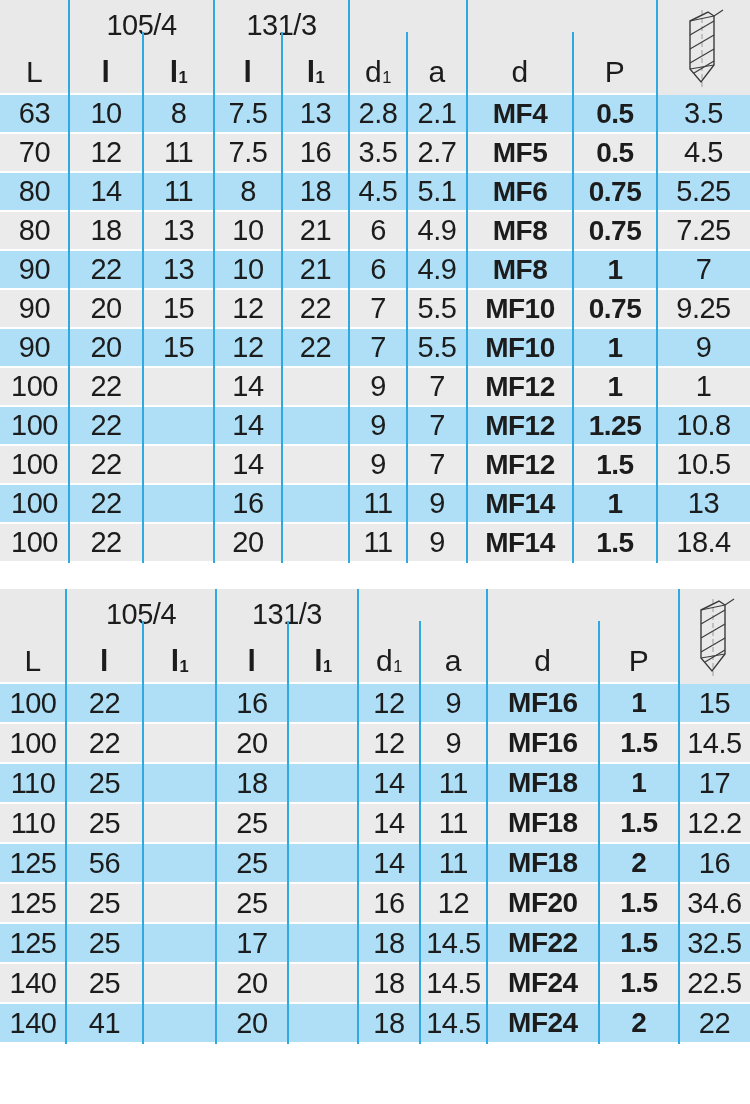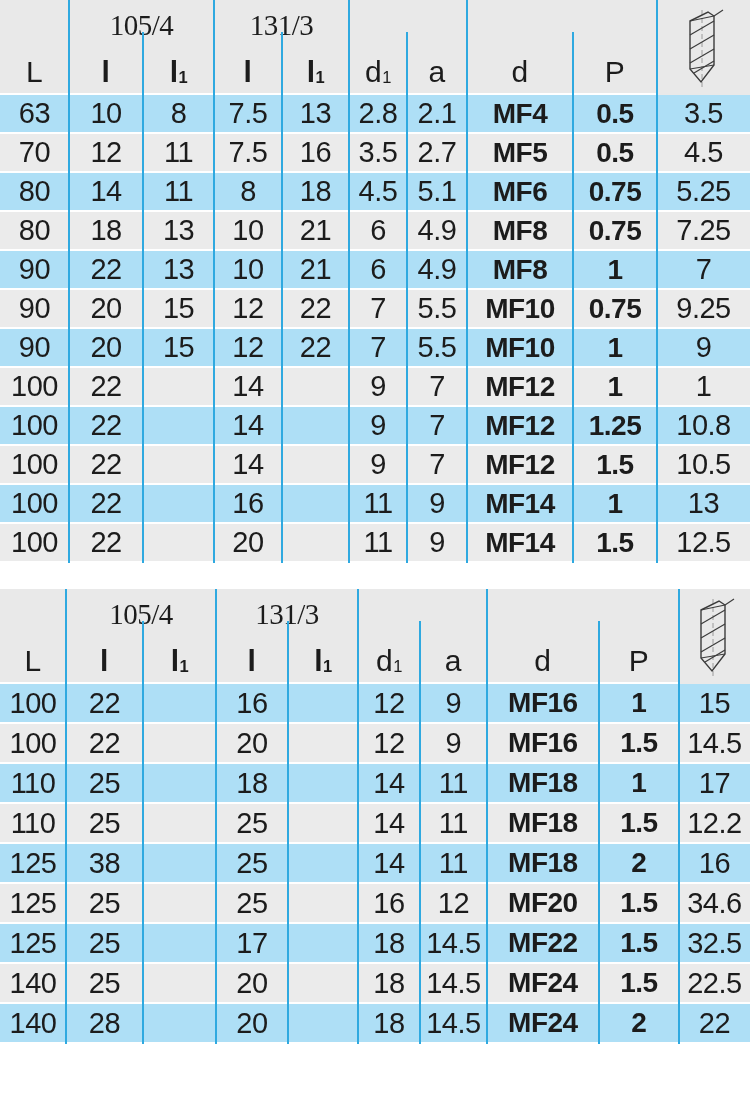--- a/index.html
+++ b/index.html
@@ -12,21 +12,21 @@
   .tbl-wrap.t2{margin-top:26px;}
   table.spec{
     width:750px;border-collapse:separate;border-spacing:0;table-layout:fixed;
   }
   table.spec td{
     padding:0;text-align:center;vertical-align:middle;
     font-size:29px;letter-spacing:-0.5px;line-height:1;
     overflow:hidden;white-space:nowrap;
   }
   thead td{background:var(--header-bg,#e9e9e9);}
-  tr.group-row{height:50px;font-family:Liberation Serif, serif;}
+  tr.group-row{height:50px;}
   tr.label-row{height:45px;}
   tr.label-row td{border-bottom:2px solid var(--sep,#fff);font-size:30px;}
   td.group-label{font-size:29px;}
   td.col-label.lbl-bold{font-weight:bold;}
   td .sub{font-size:0.55em;vertical-align:-0.12em;margin-left:1px;}
   .t1 tbody tr{height:39px;}
   .t2 tbody tr{height:40px;}
   tbody td{border-bottom:2px solid var(--sep,#fff);}
   tbody tr.blue td{background:var(--row-blue,#aedff6);}
   tbody tr.gray td{background:var(--row-gray,#ebebeb);}
@@ -226,21 +226,21 @@
           <tr class="gray">
             <td>100</td>
             <td>22</td>
             <td></td>
             <td>20</td>
             <td></td>
             <td>11</td>
             <td>9</td>
             <td class="c-d">MF14</td>
             <td class="c-p">1.5</td>
-            <td>12.5</td>
+            <td>18.4</td>
           </tr>
         </tbody>
       </table>
   <div class="v-line" style="left: 9.2%;"></div>
       <div class="v-line" style="left: 28.54%;"></div>
       <div class="v-line" style="left: 46.54%;"></div>
       <div class="v-line" style="left: 62.27%;"></div>
       <div class="v-line" style="left: 87.6%;"></div>
       <div class="v-line short" style="left: 19.07%;"></div>
       <div class="v-line short" style="left: 37.6%;"></div>
@@ -338,21 +338,21 @@
             <td>25</td>
             <td></td>
             <td>14</td>
             <td>11</td>
             <td class="c-d">MF18</td>
             <td class="c-p">1.5</td>
             <td>12.2</td>
           </tr>
           <tr class="blue">
             <td>125</td>
-            <td>38</td>
+            <td>56</td>
             <td></td>
             <td>25</td>
             <td></td>
             <td>14</td>
             <td>11</td>
             <td class="c-d">MF18</td>
             <td class="c-p">2</td>
             <td>16</td>
           </tr>
           <tr class="gray">
@@ -386,21 +386,21 @@
             <td>20</td>
             <td></td>
             <td>18</td>
             <td>14.5</td>
             <td class="c-d">MF24</td>
             <td class="c-p">1.5</td>
             <td>22.5</td>
           </tr>
           <tr class="blue">
             <td>140</td>
-            <td>28</td>
+            <td>41</td>
             <td></td>
             <td>20</td>
             <td></td>
             <td>18</td>
             <td>14.5</td>
             <td class="c-d">MF24</td>
             <td class="c-p">2</td>
             <td>22</td>
           </tr>
         </tbody>

